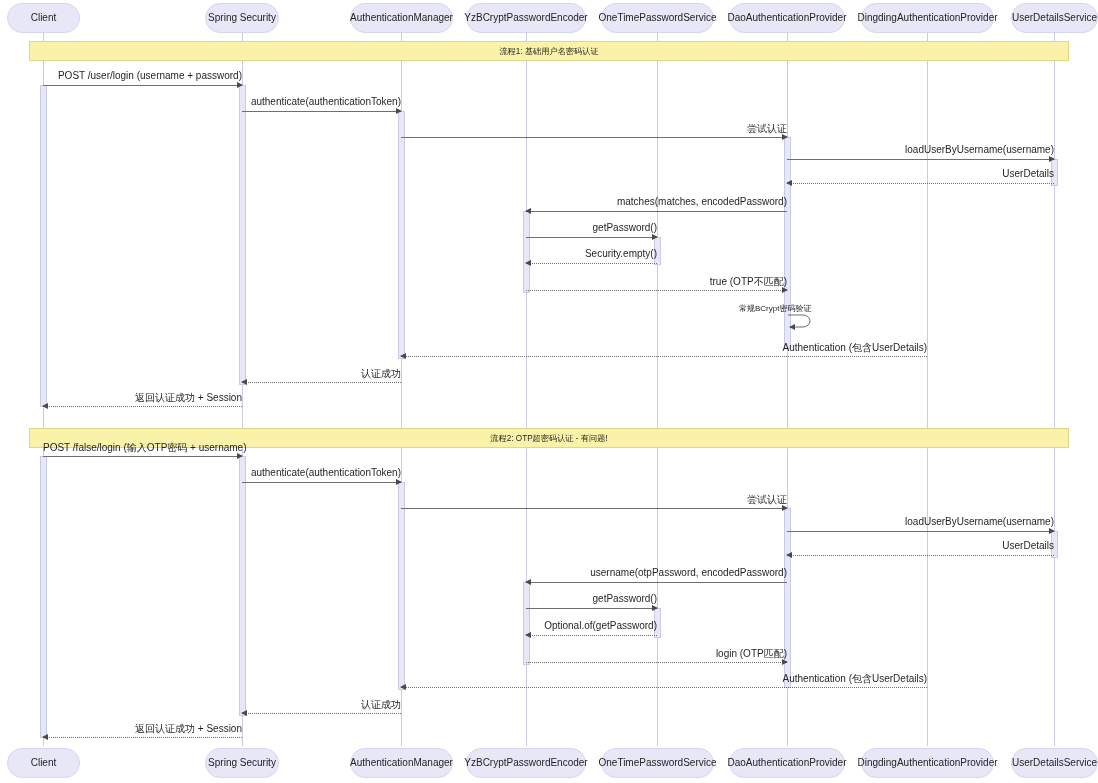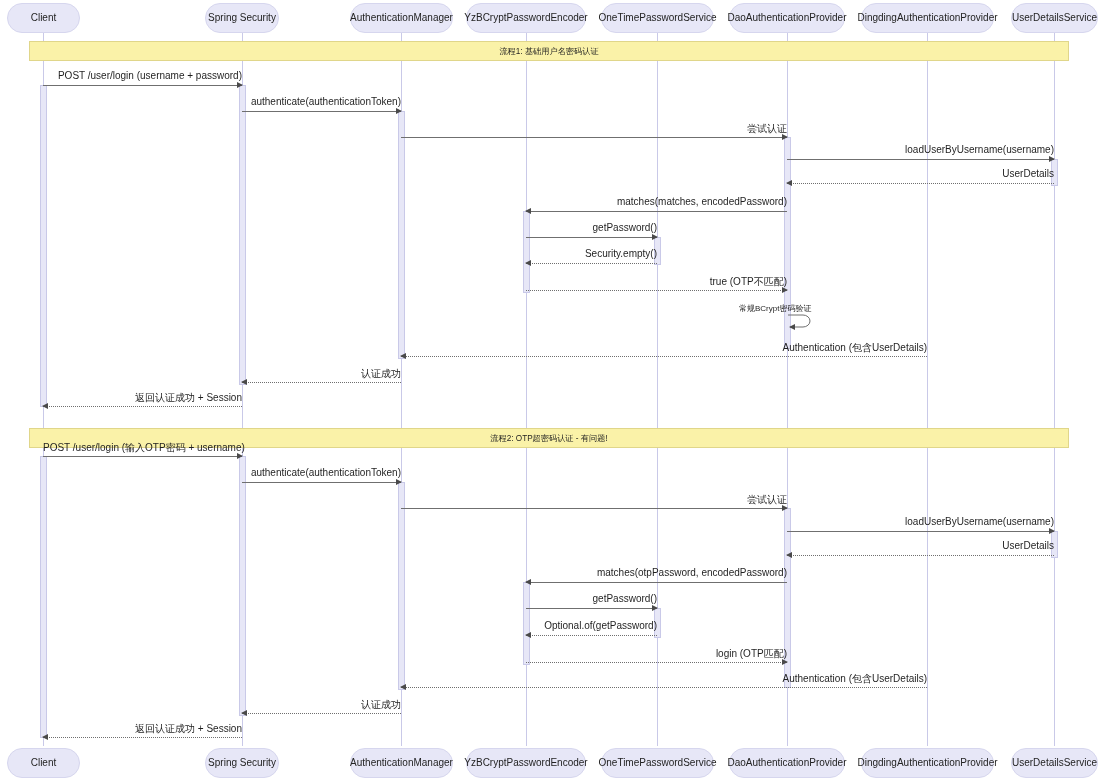--- a/index.html
+++ b/index.html
@@ -169,21 +169,21 @@
         <div class="label">认证成功</div>
       </div>
       <div class="msg left dashed" style="left: 43px; width: 199px; top: 406px;">
         <div class="line"></div>
         <div class="head"></div>
         <div class="label">返回认证成功 + Session</div>
       </div>
       <div class="msg right" style="left: 43px; width: 199px; top: 456px;">
         <div class="line"></div>
         <div class="head"></div>
-        <div class="label">POST /user/login (输入OTP密码 + username)</div>
+        <div class="label">POST /false/login (输入OTP密码 + username)</div>
       </div>
       <div class="msg right" style="left: 242px; width: 159px; top: 482px;">
         <div class="line"></div>
         <div class="head"></div>
         <div class="label">authenticate(authenticationToken)</div>
       </div>
       <div class="msg right" style="left: 401px; width: 386px; top: 508px;">
         <div class="line"></div>
         <div class="head"></div>
         <div class="label">尝试认证</div>
@@ -194,21 +194,21 @@
         <div class="label">loadUserByUsername(username)</div>
       </div>
       <div class="msg left dashed" style="left: 787px; width: 267px; top: 555px;">
         <div class="line"></div>
         <div class="head"></div>
         <div class="label">UserDetails</div>
       </div>
       <div class="msg left" style="left: 526px; width: 261px; top: 582px;">
         <div class="line"></div>
         <div class="head"></div>
-        <div class="label">matches(otpPassword, encodedPassword)</div>
+        <div class="label">username(otpPassword, encodedPassword)</div>
       </div>
       <div class="msg right" style="left: 526px; width: 131px; top: 608px;">
         <div class="line"></div>
         <div class="head"></div>
         <div class="label">getPassword()</div>
       </div>
       <div class="msg left dashed" style="left: 526px; width: 131px; top: 635px;">
         <div class="line"></div>
         <div class="head"></div>
         <div class="label">Optional.of(getPassword)</div>

